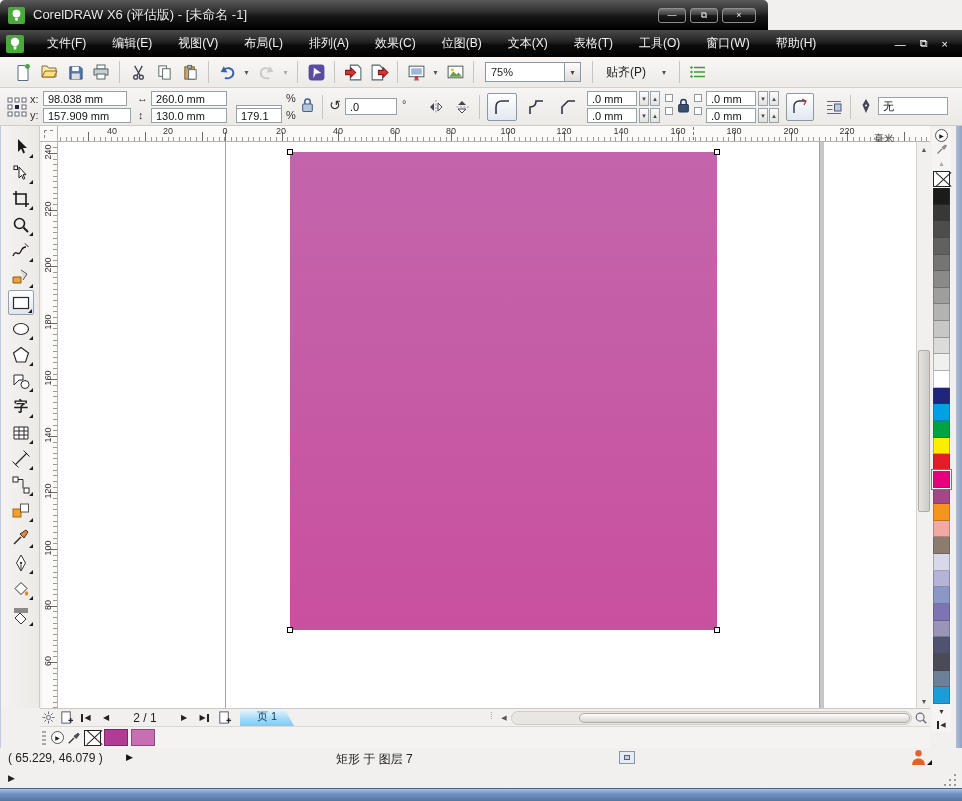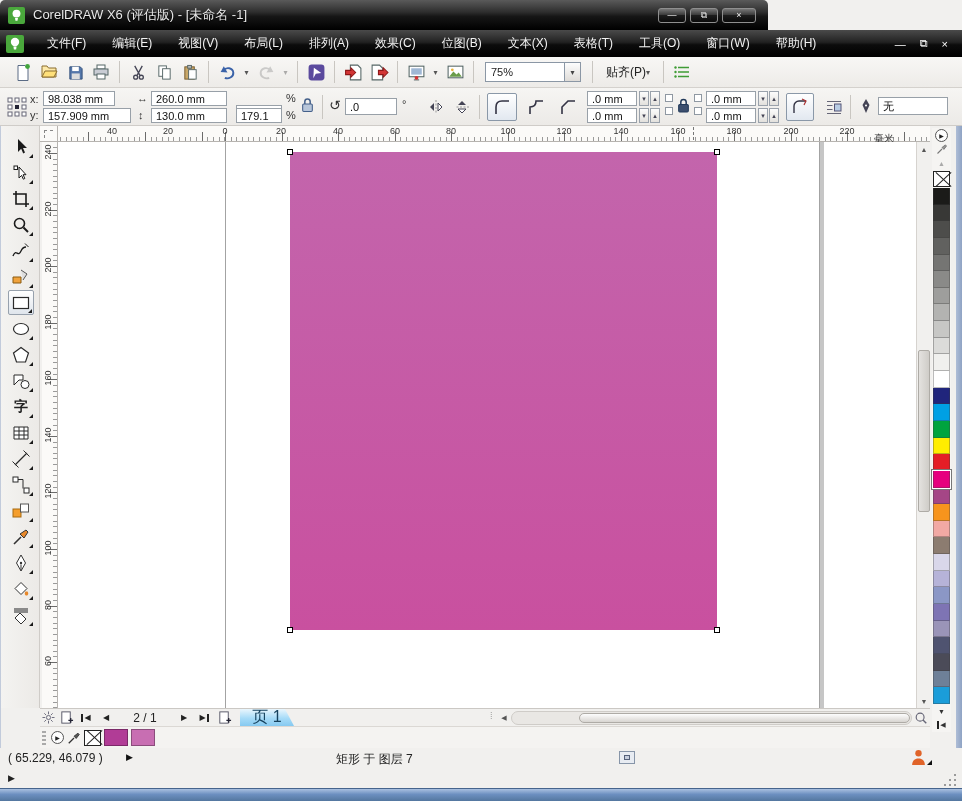--- a/index.html
+++ b/index.html
@@ -31,21 +31,21 @@
 .tb{width:26px;height:26px;display:flex;align-items:center;justify-content:center;border-radius:2px;}
 .tb.narrow{width:13px;}
 .sep{width:1px;height:22px;background:#c9c6c1;margin:0 5px;}
 .ddarrow{font-size:8px;color:#555;}
 .dis{opacity:.45;}
 .combo{display:flex;align-items:center;margin:0 6px;}
 .combo .field{width:80px;height:20px;background:#fff;border:1px solid #8b97a5;font-size:11px;color:#222;
  display:flex;align-items:center;padding:0 5px;}
 .combo .dd{width:16px;height:20px;border:1px solid #8b97a5;border-left:none;
  background:linear-gradient(#fdfdfd,#dfdcd8);display:flex;align-items:center;justify-content:center;font-size:8px;color:#444;}
-.snap{display:flex;align-items:center;gap:0;font-size:12px;color:#222;padding:0 8px;height:24px;}
+.snap{display:flex;align-items:center;gap:16px;font-size:12px;color:#222;padding:0 8px;height:24px;}
 
 
 .propbar{position:absolute;left:0;top:88px;width:962px;height:38px;
  background:linear-gradient(#f6f5f3,#eceae7);border-bottom:1px solid #cfccc8;}
 .propbar .abs{position:absolute;}
 .pin{position:absolute;background:#fff;border:1px solid #98a0a8;height:15px;font-size:11px;color:#111;
  display:flex;align-items:center;padding:0 4px;}
 .plabel{position:absolute;font-size:11px;color:#333;}
 .pbtn{position:absolute;width:24px;height:24px;display:flex;align-items:center;justify-content:center;border-radius:2px;}
 .pressed{border:1px solid #8a98a8;background:linear-gradient(#fff,#e2e8f0);}
@@ -106,21 +106,21 @@
 .sw.sel{outline:1px solid #fff;box-shadow:0 0 0 2px #777;z-index:2;}
 .navg{display:inline-flex;align-items:center;gap:1px;}
 .vbar{width:2px;height:8px;background:#222;}
 
 
 .bottombar{position:absolute;left:40px;top:708px;width:890px;height:18px;background:#f1f0ee;border-top:1px solid #cbc8c4;display:flex;align-items:center;}
 .nb{height:16px;display:flex;align-items:center;justify-content:center;font-size:8px;color:#222;}
 .pager{width:58px;text-align:center;font-size:12px;color:#222;}
 .pagetab{width:54px;height:17px;margin-left:6px;background:linear-gradient(#eaf6fd,#a6dbf8 55%,#86c9f0);
  clip-path:polygon(0 0,calc(100% - 9px) 0,100% 100%,0 100%);
- display:flex;align-items:center;justify-content:center;font-size:16px;color:#16425e;}
+ display:flex;align-items:flex-start;justify-content:center;font-size:11px;color:#16425e;}
 .splitter{position:absolute;left:450px;top:2px;color:#999;font-size:9px;letter-spacing:-1px;}
 .hscroll{position:absolute;left:457px;top:1px;width:433px;height:15px;display:flex;align-items:center;}
 .hs-arrow{width:14px;height:14px;font-size:7px;color:#555;display:flex;align-items:center;justify-content:center;}
 .hs-track{position:relative;flex:1;height:14px;background:#e9e7e4;border:1px solid #cfccc8;border-radius:7px;}
 .hs-thumb{position:absolute;left:67px;right:1px;top:1px;height:10px;background:linear-gradient(#fdfdfd,#d8d5d1);
  border:1px solid #aeaba6;border-radius:6px;}
 .hs-zoom{width:18px;height:14px;display:flex;align-items:center;justify-content:center;}
 
 .docpal{position:absolute;left:40px;top:726px;width:890px;height:22px;background:#f4f3f1;border-top:1px solid #dbd8d4;
  display:flex;align-items:center;gap:3px;padding-left:2px;}
@@ -332,21 +332,21 @@
             <rect x="1" y="8" width="4" height="4"></rect>
             <rect x="15" y="8" width="4" height="4"></rect>
             <rect x="1" y="15" width="4" height="4"></rect>
             <rect x="8" y="15" width="4" height="4"></rect>
             <rect x="15" y="15" width="4" height="4"></rect>
           </g>
           <rect x="8" y="8" width="4" height="4" fill="#223"></rect>
         </svg>
     </span>
     <span class="plabel" style="left:30px;top:5px;">x:</span>
-    <div class="pin" style="left:43px;top:3px;width:72px;">98.038 mm</div>
+    <div class="pin" style="left:43px;top:3px;width:84px;">98.038 mm</div>
     <span class="plabel" style="left:30px;top:21px;">y:</span>
     <div class="pin" style="left:43px;top:20px;width:88px;">157.909 mm</div>
     <span class="plabel" style="left:137px;top:4px;">↔</span>
     <div class="pin" style="left:151px;top:3px;width:76px;">260.0 mm</div>
     <span class="plabel" style="left:138px;top:21px;">↕</span>
     <div class="pin" style="left:151px;top:20px;width:76px;">130.0 mm</div>
     <div class="pin" style="left:236px;top:17px;width:46px;">115.2</div>
     <span class="plabel" style="left:286px;top:4px;">%</span>
     <div class="pin" style="left:236px;top:20px;width:46px;">179.1</div>
     <span class="plabel" style="left:286px;top:21px;">%</span>

